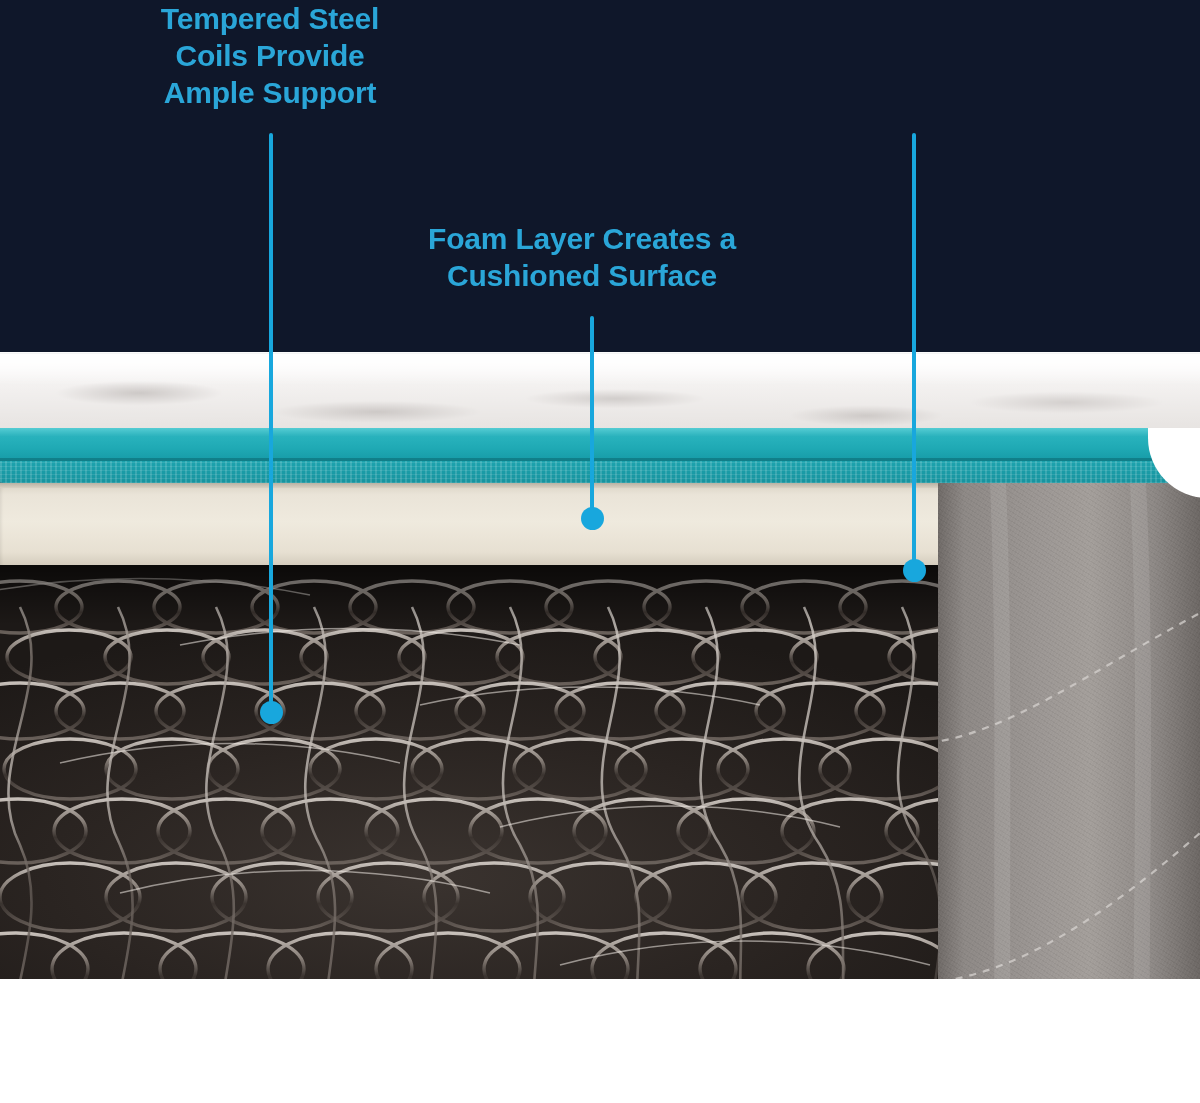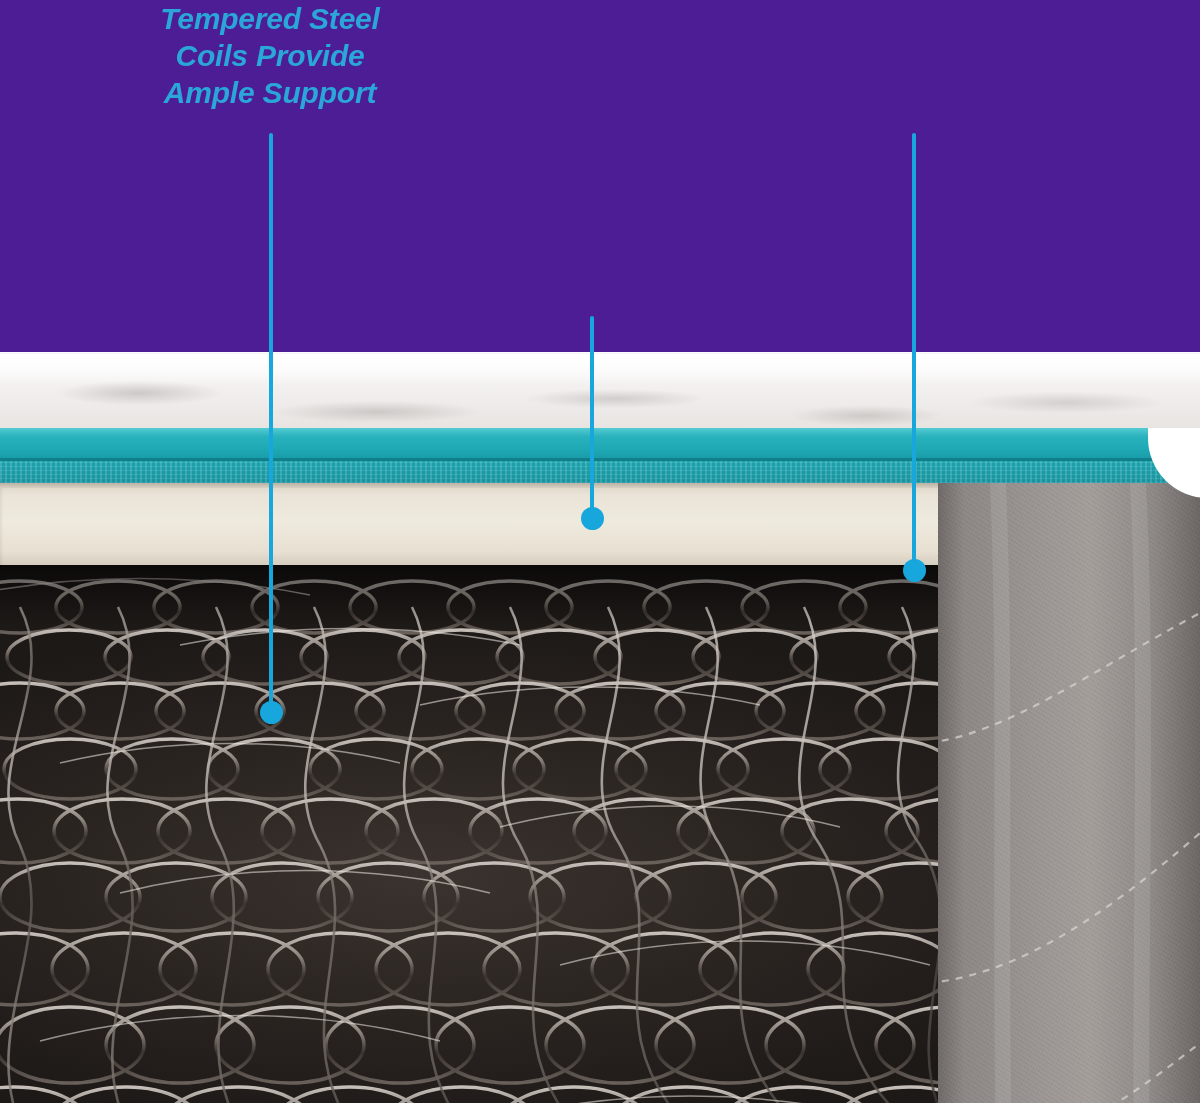--- a/index.html
+++ b/index.html
@@ -3,21 +3,21 @@
 <meta charset="utf-8">
 <style>
   html,body{margin:0;padding:0;}
   body{
     width:1200px;height:1103px;
     background:#ffffff;
     font-family:"Liberation Sans",sans-serif;
     overflow:hidden;
     position:relative;
   }
-  #stage{position:absolute;inset:0;width:1200px;height:1103px;overflow:hidden;background:#4c1d95;font-style:italic;}
+  #stage{position:absolute;inset:0;width:1200px;height:979px;overflow:hidden;background:#0f172a;}
 
   
   #mattress{position:absolute;left:0;top:352px;width:1200px;height:751px;}
 
   
   .deck{
     position:absolute;left:-40px;top:0;width:1260px;height:96px;
     background:
       radial-gradient(ellipse 120px 18px at 14% 42%, rgba(150,143,140,.40), rgba(150,143,140,0) 70%),
       radial-gradient(ellipse 150px 16px at 33% 62%, rgba(150,143,140,.36), rgba(150,143,140,0) 70%),
@@ -320,19 +320,21 @@
     <div class="mask-tr"></div>
 
   </div>
 
   <div class="callout-label" style="left:70px;top:0px;width:400px;">Tempered Steel
 Coils Provide
 Ample Support</div>
   <div class="leader" style="left:269px;top:133px;height:580px;"></div>
   <div class="leader-dot" style="left:260px;top:701px;"></div>
 
+  <div class="callout-label" style="left:370px;top:220px;width:424px;">Foam Layer Creates a
+Cushioned Surface</div>
   <div class="leader" style="left:590px;top:316px;height:206px;"></div>
   <div class="leader-dot" style="left:581px;top:507px;"></div>
 
   <div class="leader" style="left:912px;top:133px;height:440px;"></div>
   <div class="leader-dot" style="left:903px;top:559px;"></div>
 
 </div>
 
 </body></html>

